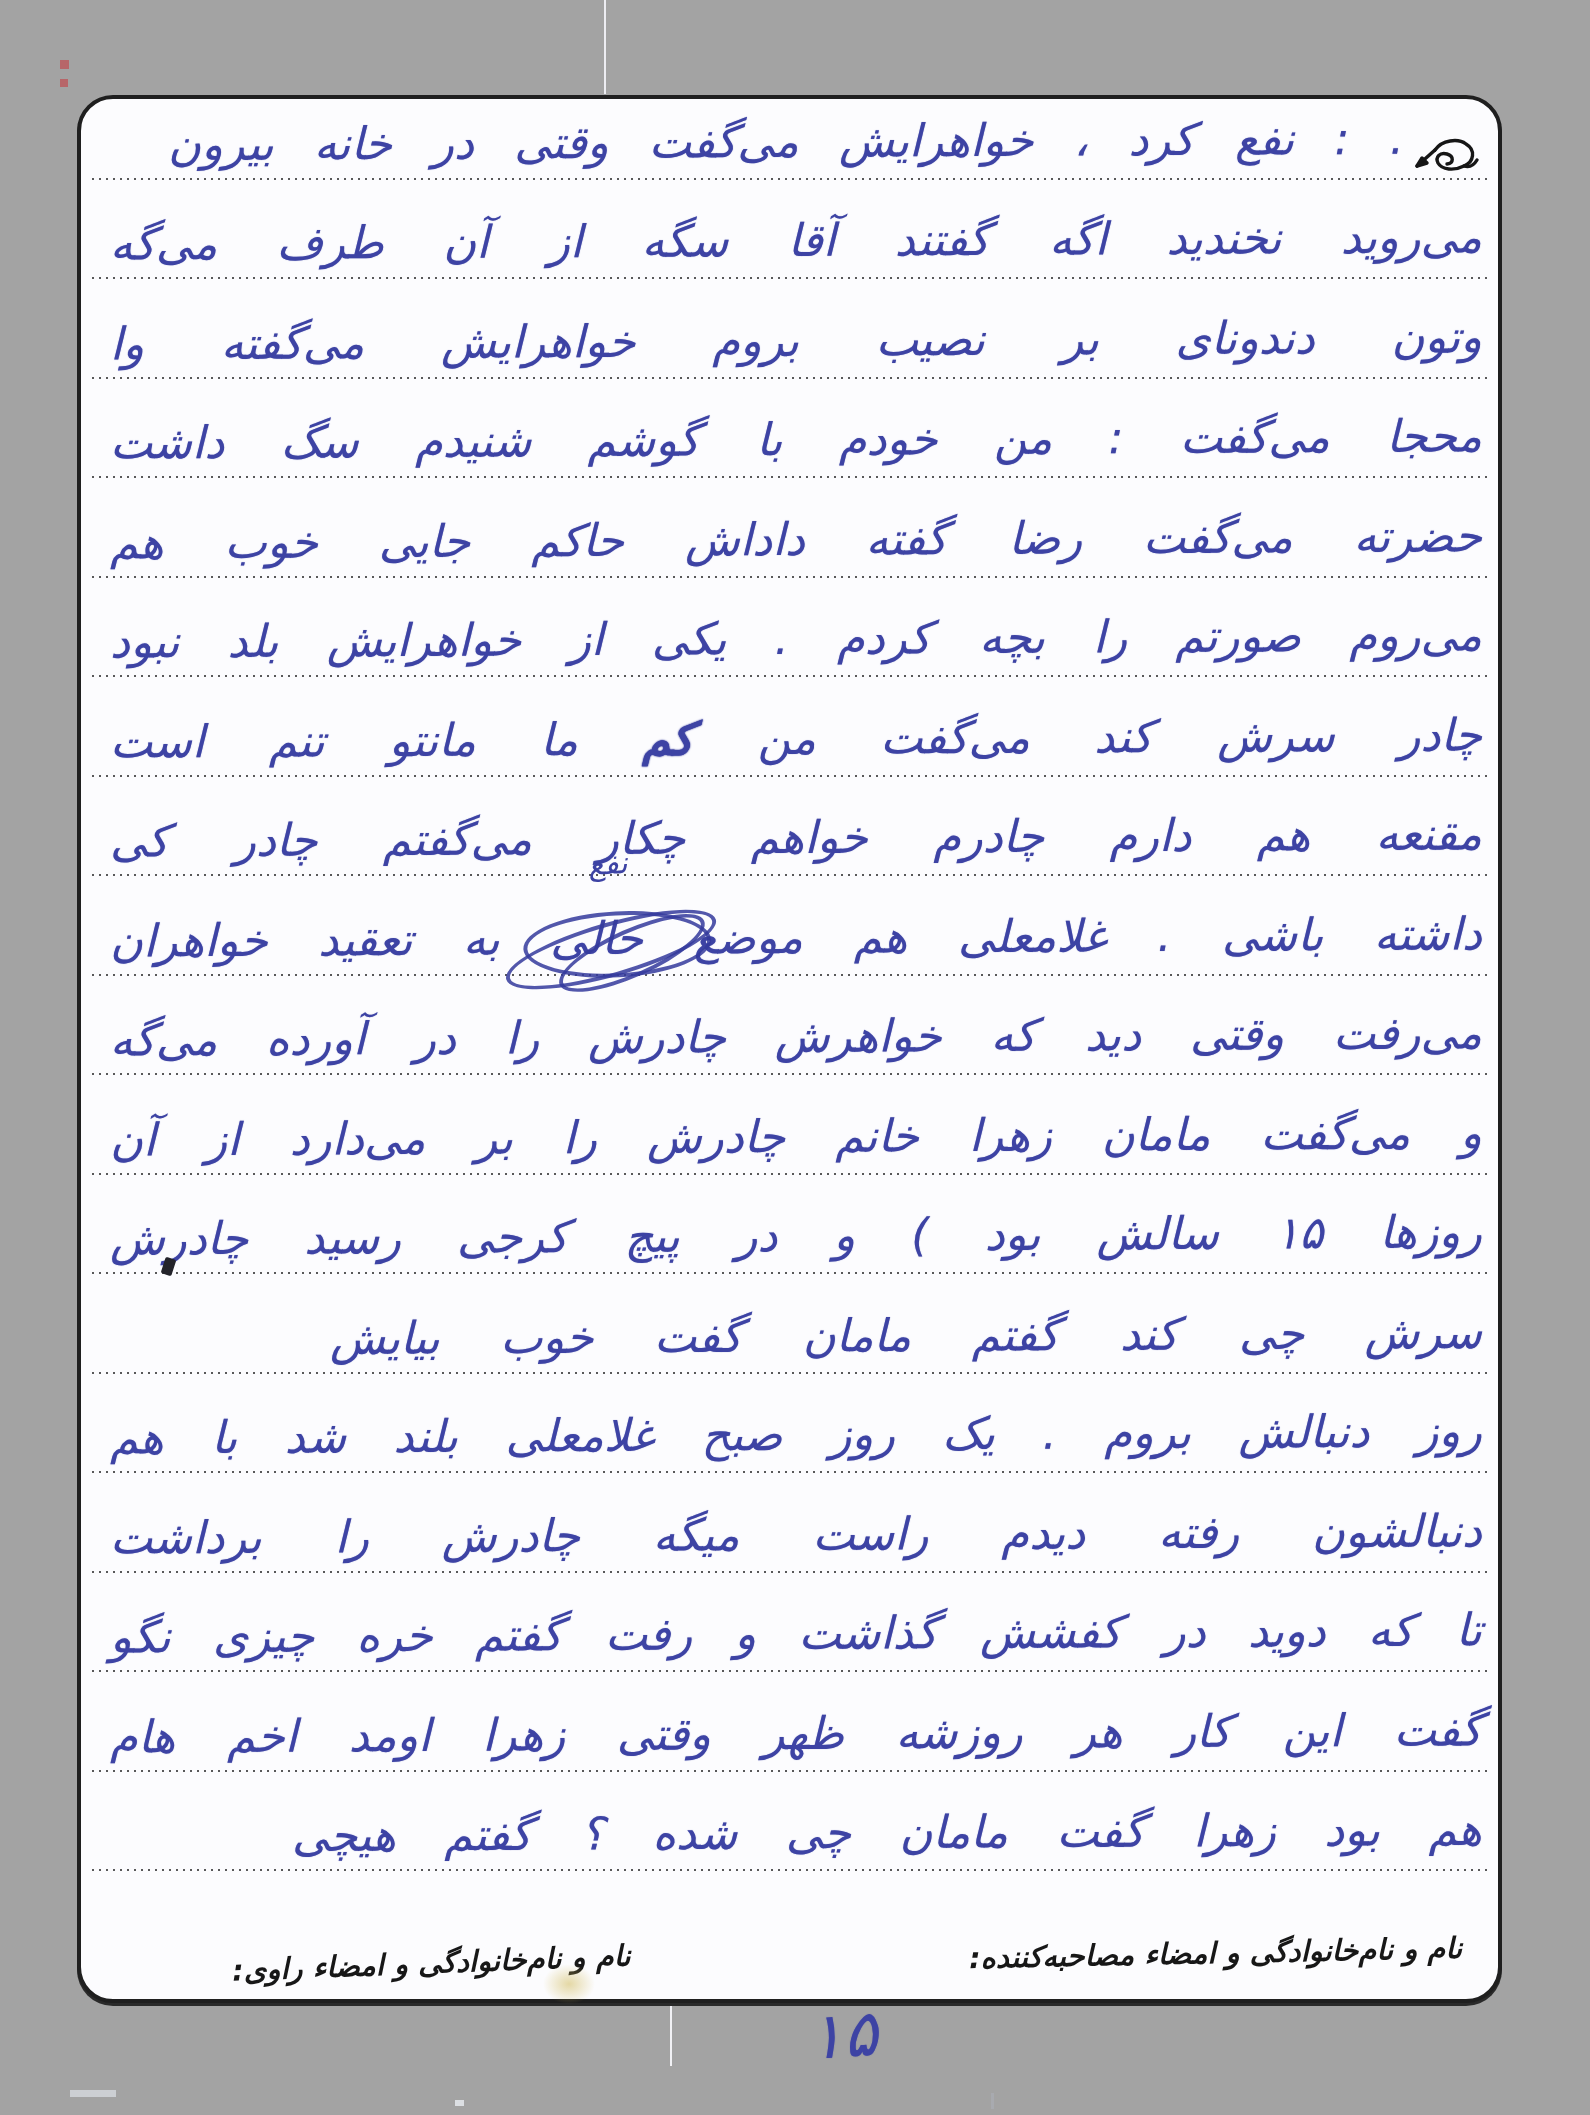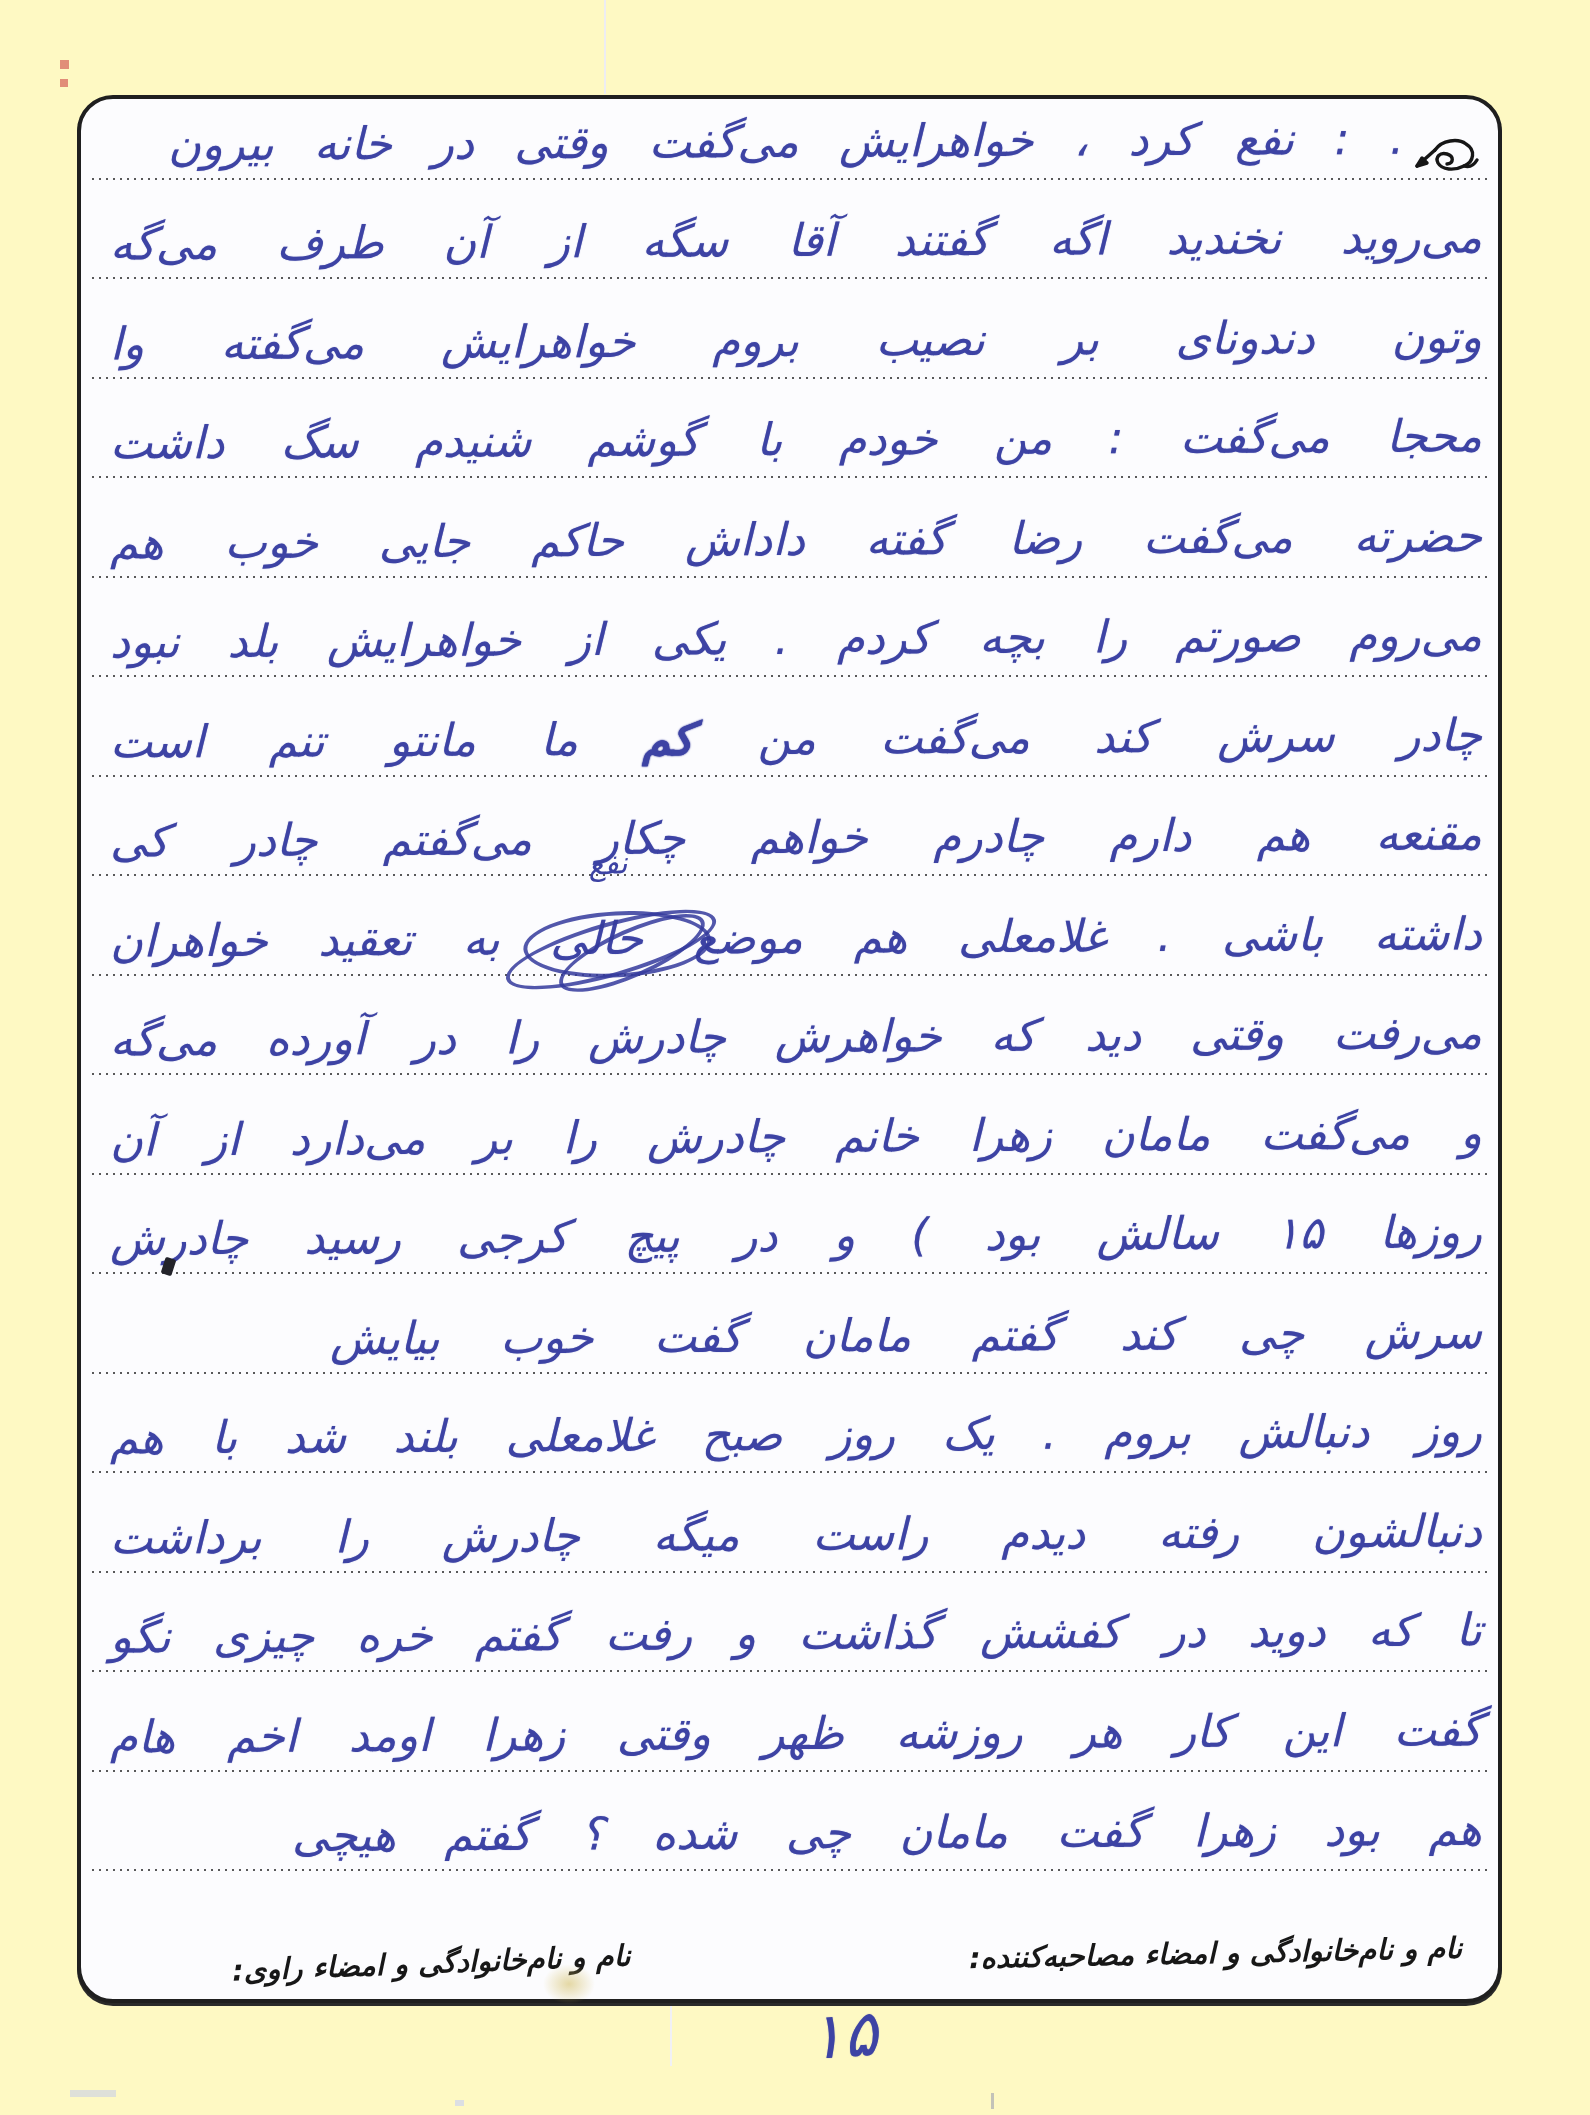--- a/index.html
+++ b/index.html
@@ -1,19 +1,19 @@
 <!DOCTYPE html>
 <html lang="fa" dir="rtl"><head>
 <meta charset="utf-8">
 <style>
   html,body{margin:0;padding:0;background:#ffffff;}
   body{font-family:"DejaVu Sans",sans-serif;}
   #scan{
     position:relative;width:1590px;height:2115px;overflow:hidden;
-    background:#fef9c3;
+    background:#a3a3a3;
   }
   
   .seam{position:absolute;left:604px;top:0;width:2px;height:94px;background:#ededf2;}
   .seam2{position:absolute;left:670px;top:2006px;width:2px;height:60px;background:#f1f1f5;}
 
   
   #form-border{
     position:absolute;left:77px;top:95px;width:1425px;height:1908px;
     box-sizing:border-box;border:4px solid #1f1f1f;border-radius:36px;
     background:#fcfcfe;

